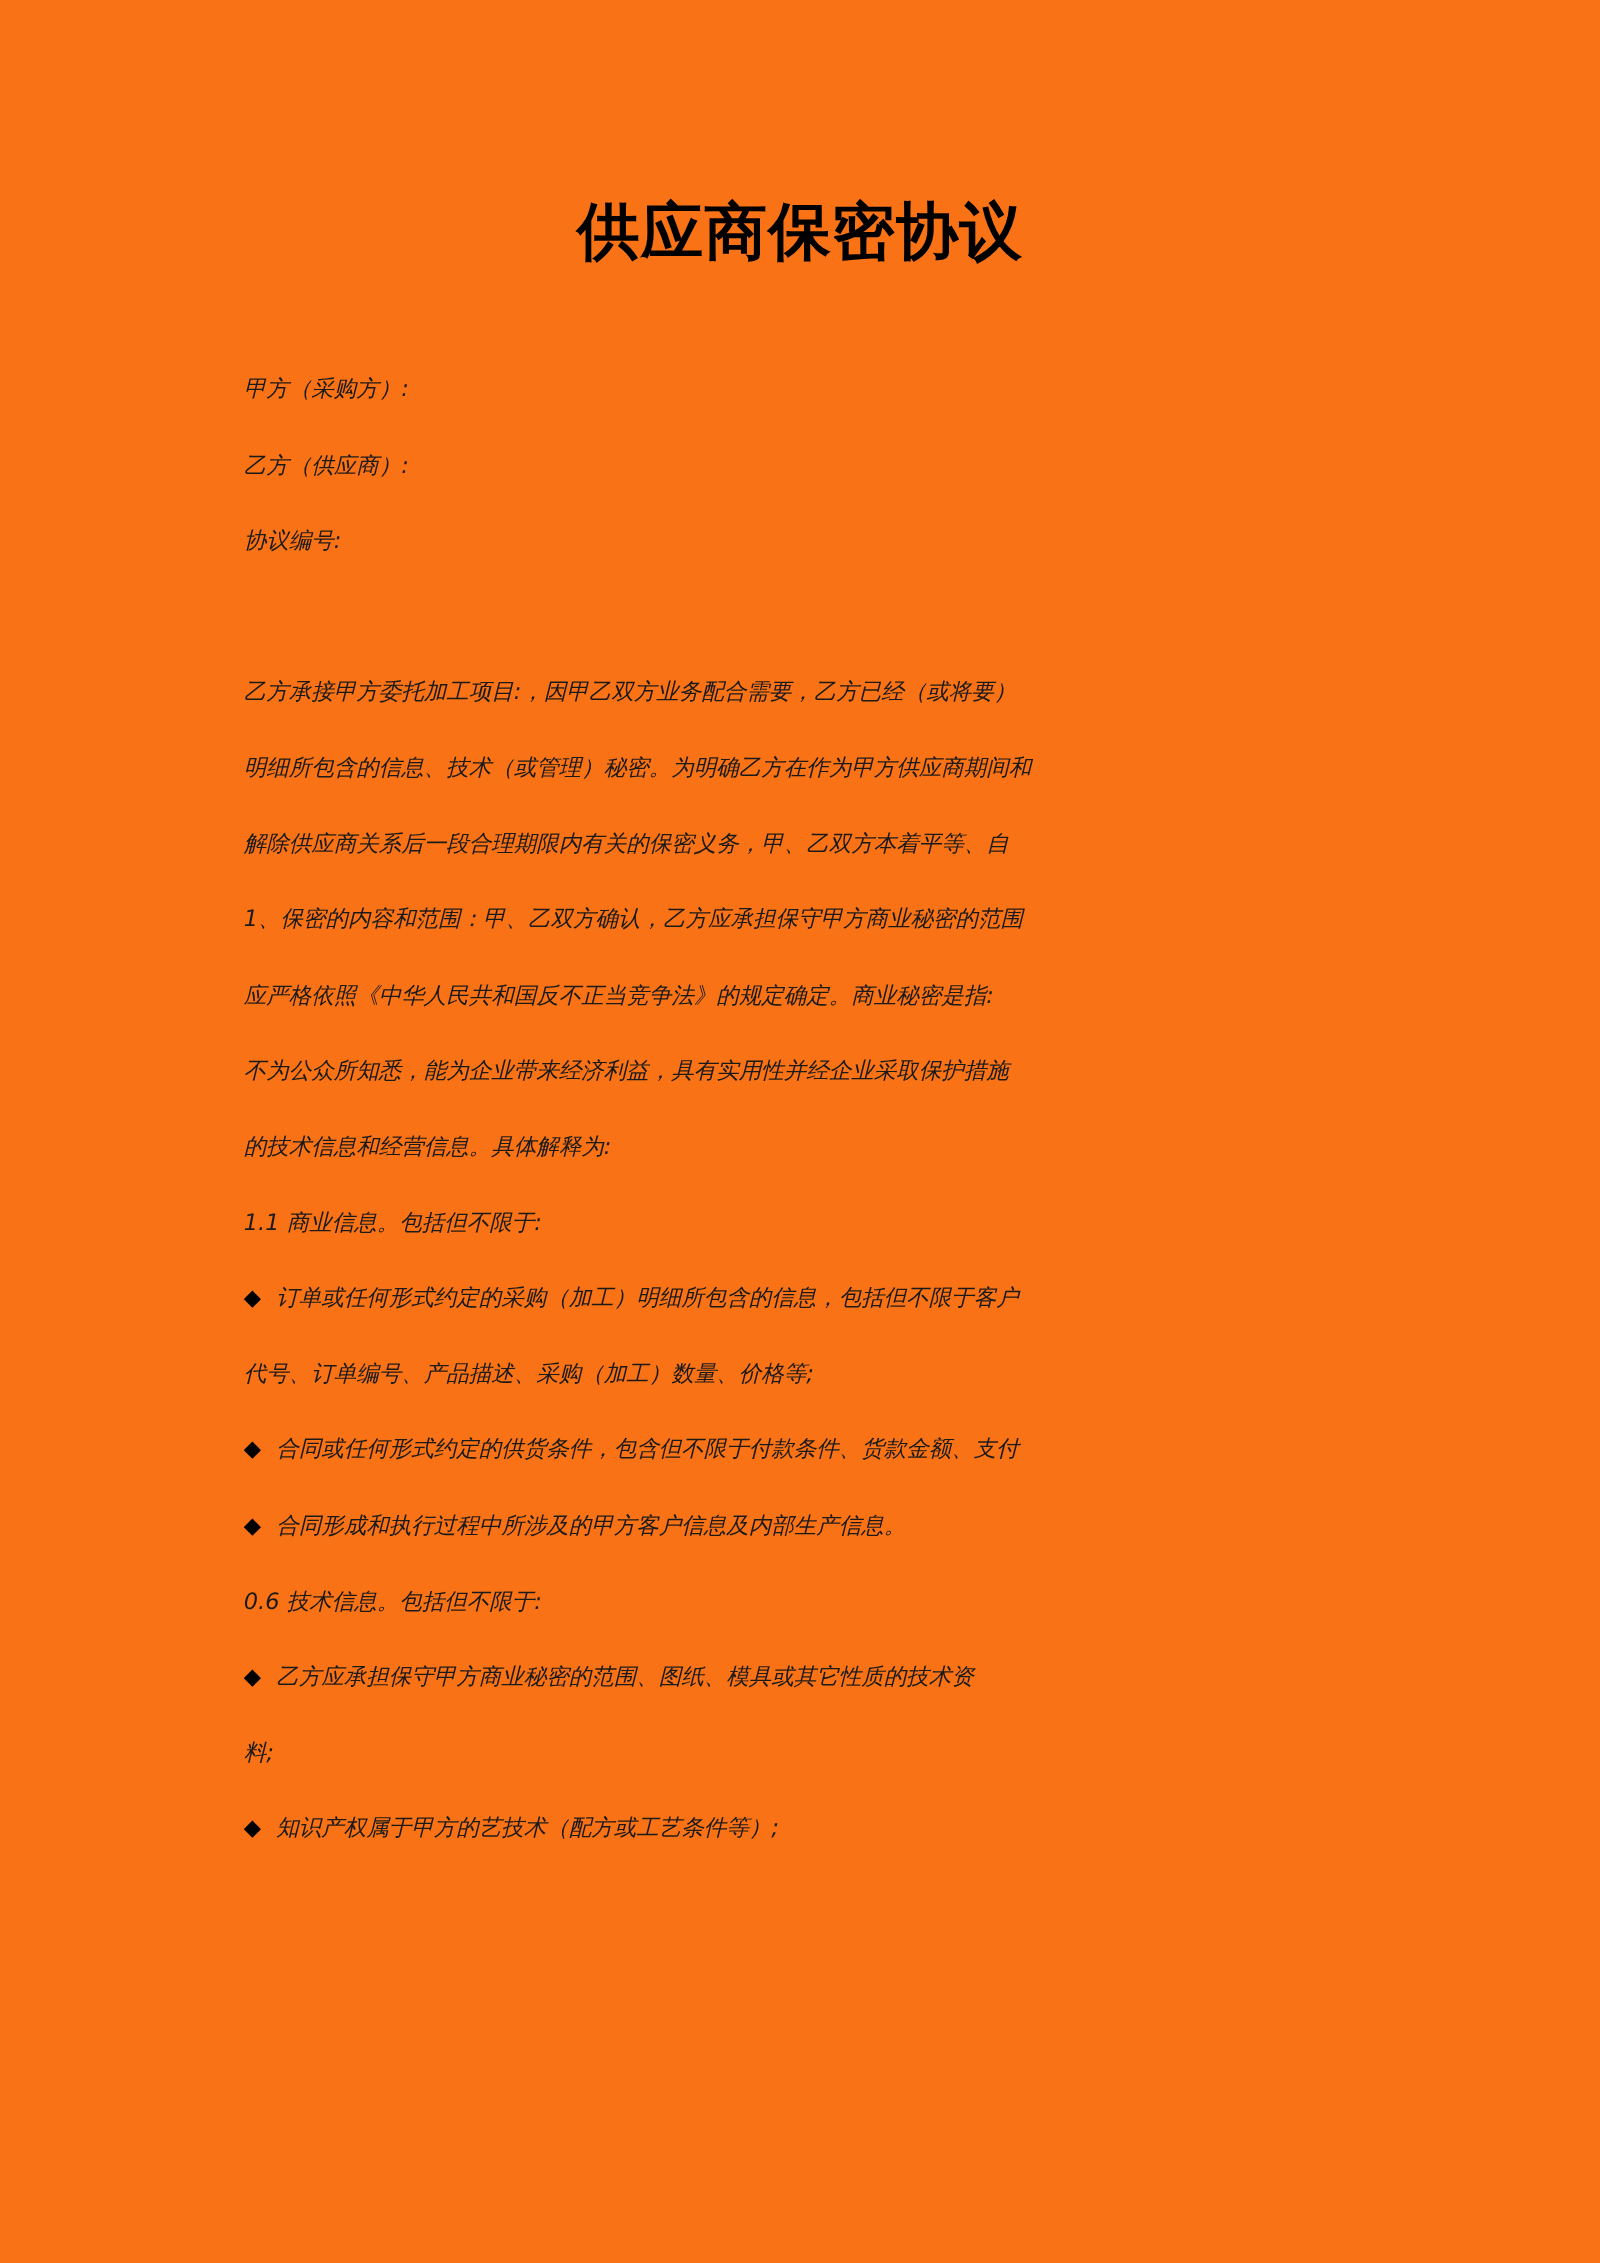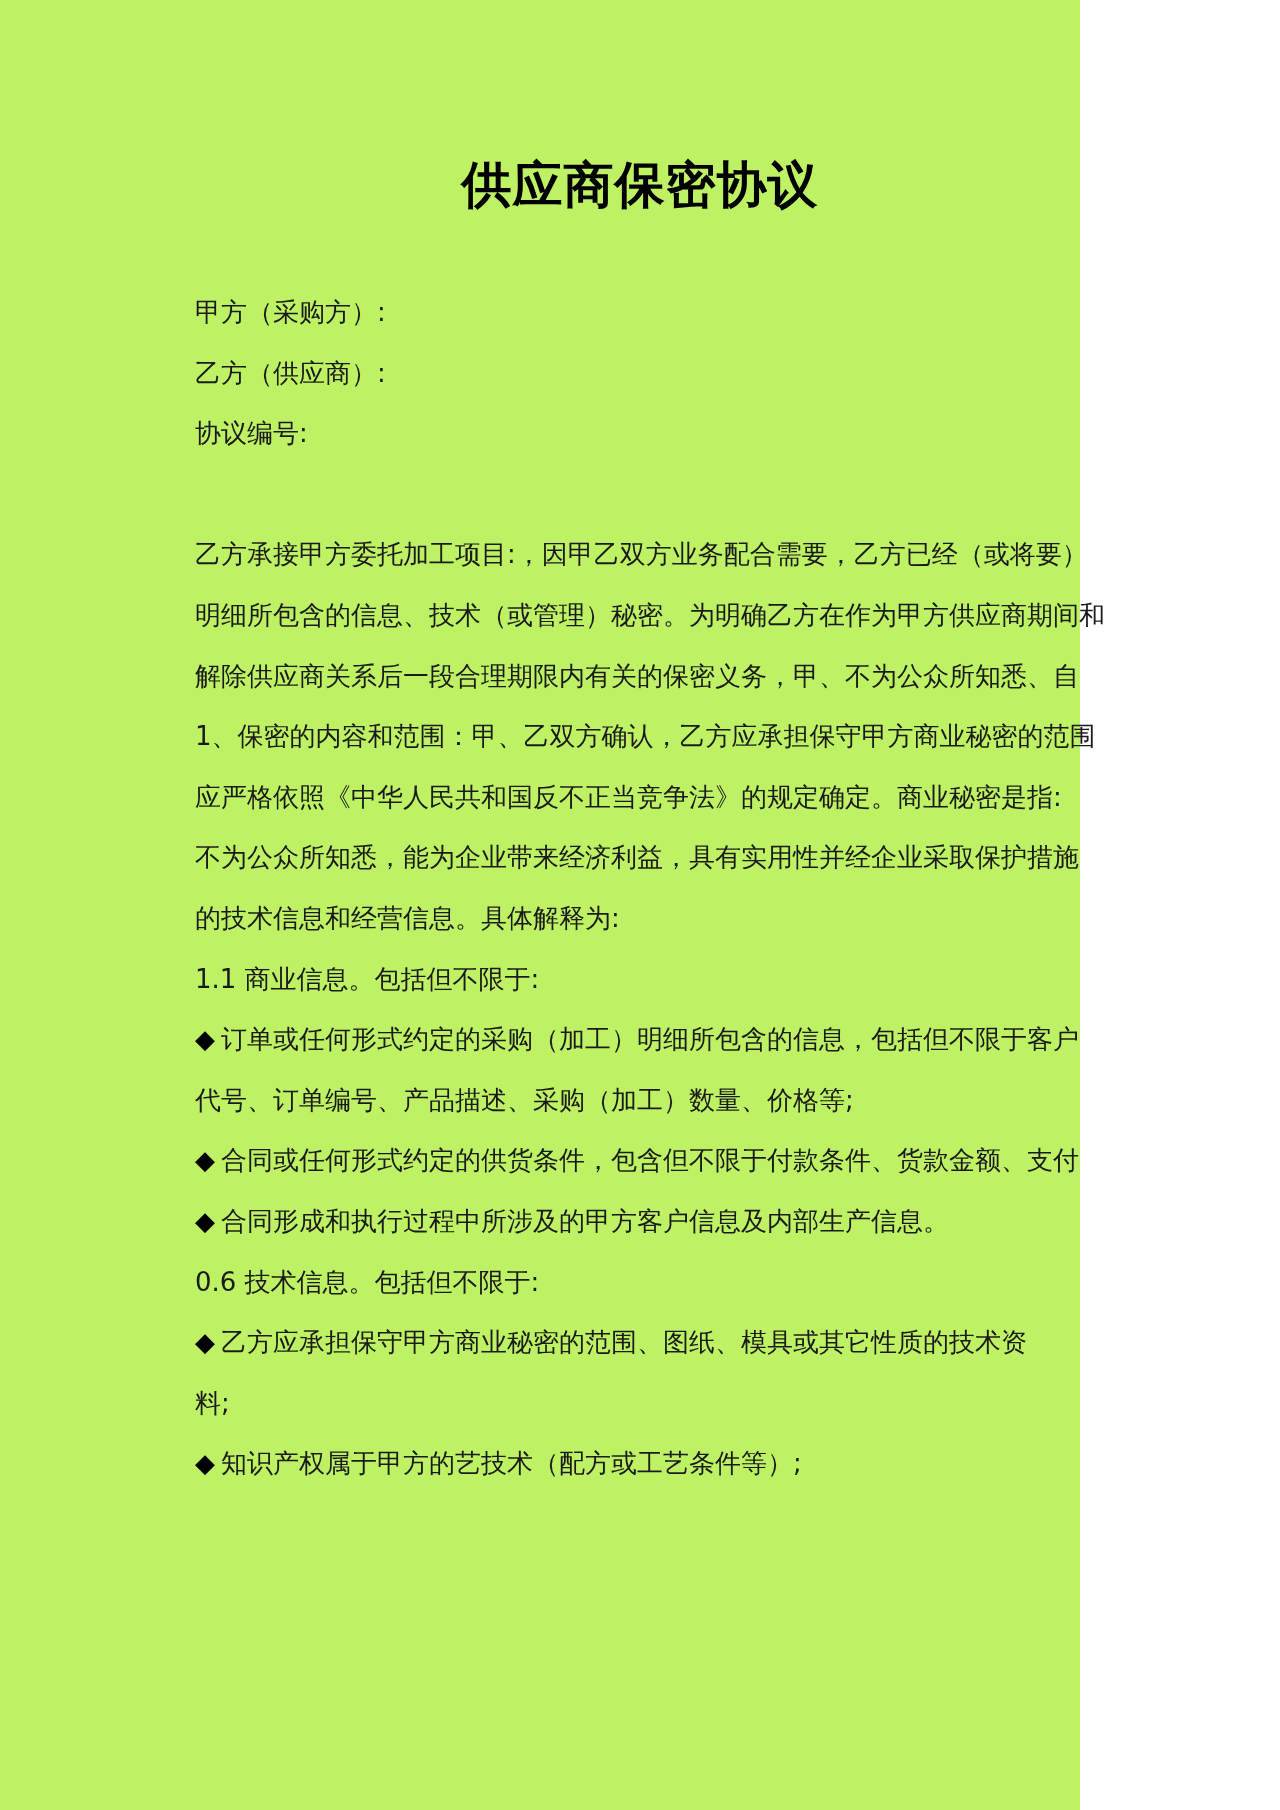--- a/index.html
+++ b/index.html
@@ -11,45 +11,46 @@
       width: 1280px;
       height: 1810px;
       position: relative;
       overflow: hidden;
       color: #111111;
       font-family: "DejaVu Sans", "Liberation Sans", sans-serif;
     }
     .page {
       position: absolute;
       left: 0; top: 0;
-      width: 1080px;
+      width: 1280px;
       height: 1810px;
-      background: #bef264;
+      background: #f97316;
     }
     .title {
       position: absolute;
       left: 0;
       top: 152px;
       width: 1280px;
       text-align: center;
       font-family: "DejaVu Serif", "Liberation Serif", serif;
       font-weight: bold;
       font-size: 50px;
       line-height: 66px;
       letter-spacing: 1px;
       color: #000000;
     }
     .body-text {
       position: absolute;
       left: 195px;
       top: 282px;
       width: 900px;
-      font-size: 26px;
+      font-size: 18px;
       line-height: 60.6px;
       color: #1a1a1a;
+      font-style: italic;
     }
     .line {
       display: block;
       white-space: nowrap;
       height: 60.6px;
     }
     .gap {
       display: block;
       height: 60.6px;
     }
@@ -71,21 +72,21 @@
 
     <span class="line">甲方（采购方）:</span>
     <span class="line">乙方（供应商）:</span>
     <span class="line">协议编号:</span>
 
     <span class="gap"></span>
 
     <span class="para">
       <span class="line">乙方承接甲方委托加工项目:，因甲乙双方业务配合需要，乙方已经（或将要）</span>
       <span class="line">明细所包含的信息、技术（或管理）秘密。为明确乙方在作为甲方供应商期间和</span>
-      <span class="line">解除供应商关系后一段合理期限内有关的保密义务，甲、不为公众所知悉、自</span>
+      <span class="line">解除供应商关系后一段合理期限内有关的保密义务，甲、乙双方本着平等、自</span>
     </span>
 
     <span class="para">
       <span class="line">1、保密的内容和范围：甲、乙双方确认，乙方应承担保守甲方商业秘密的范围</span>
       <span class="line">应严格依照《中华人民共和国反不正当竞争法》的规定确定。商业秘密是指:</span>
       <span class="line">不为公众所知悉，能为企业带来经济利益，具有实用性并经企业采取保护措施</span>
       <span class="line">的技术信息和经营信息。具体解释为:</span>
     </span>
 
     <span class="line">1.1 商业信息。包括但不限于:</span>

